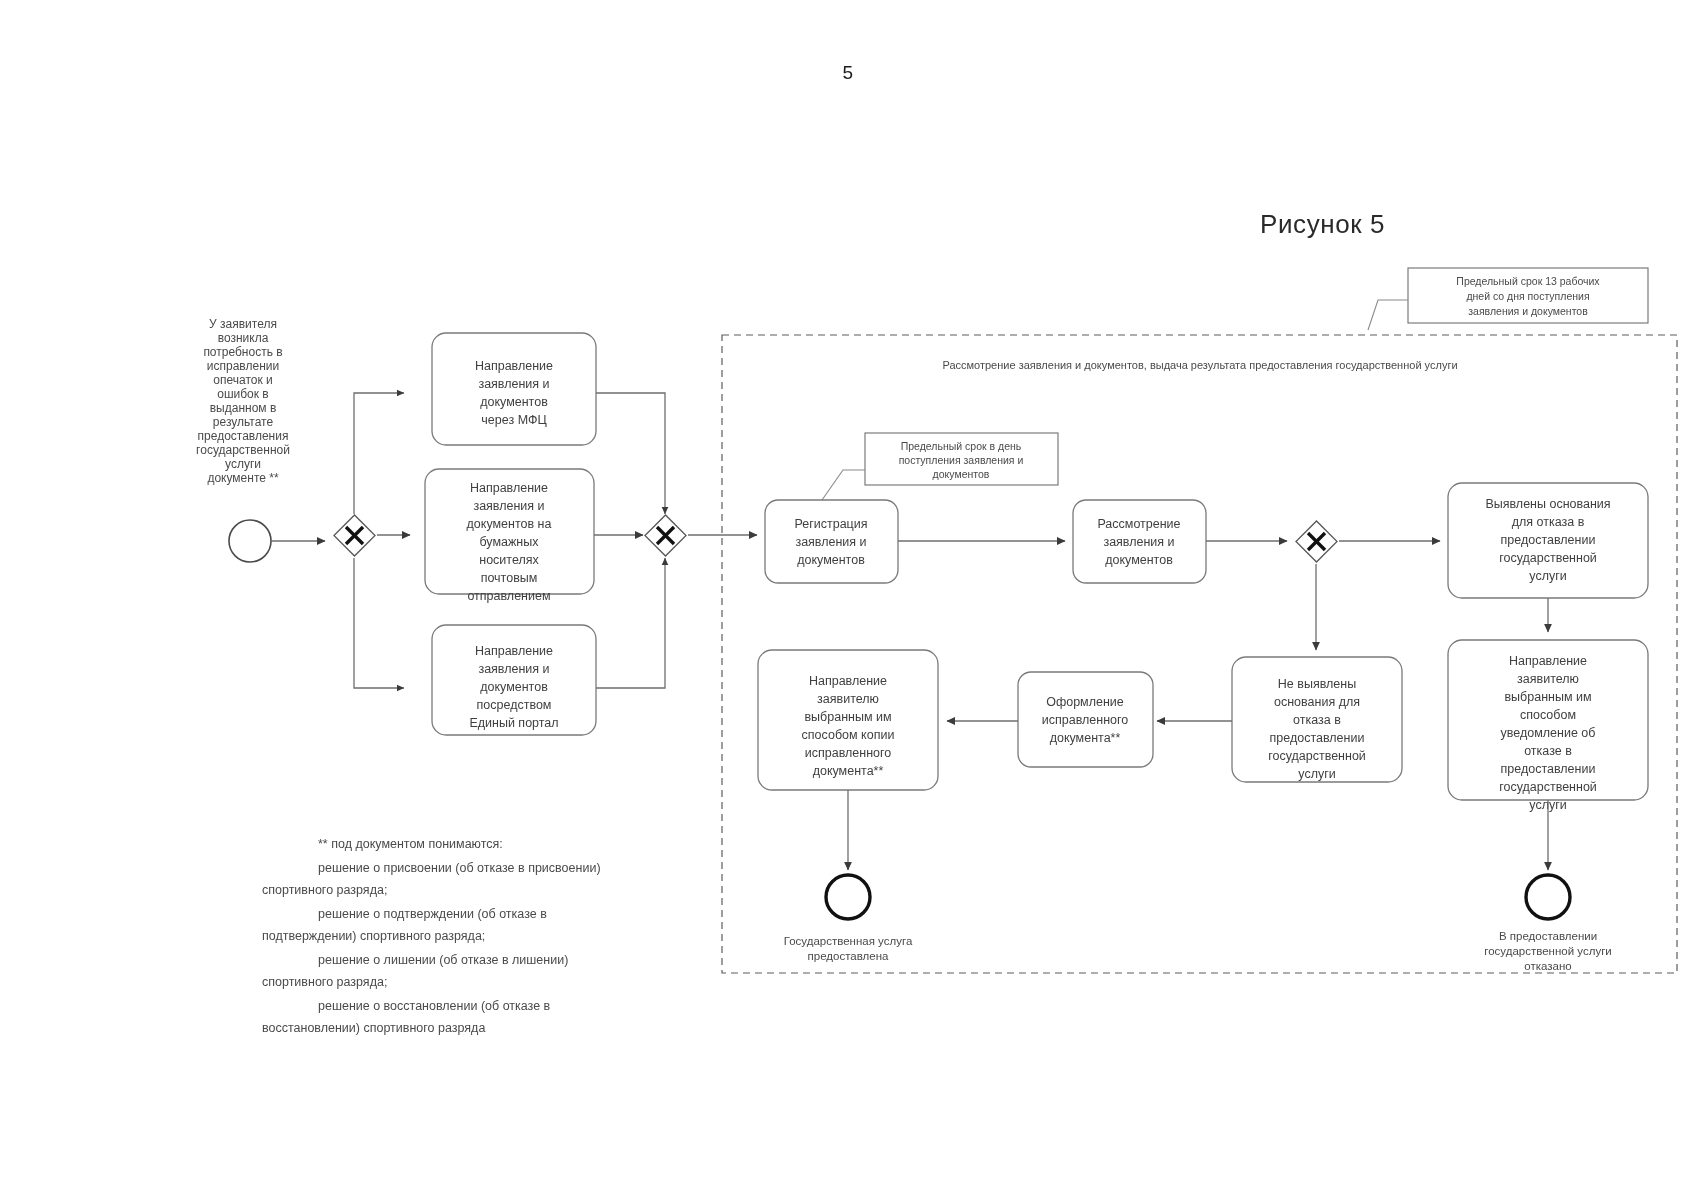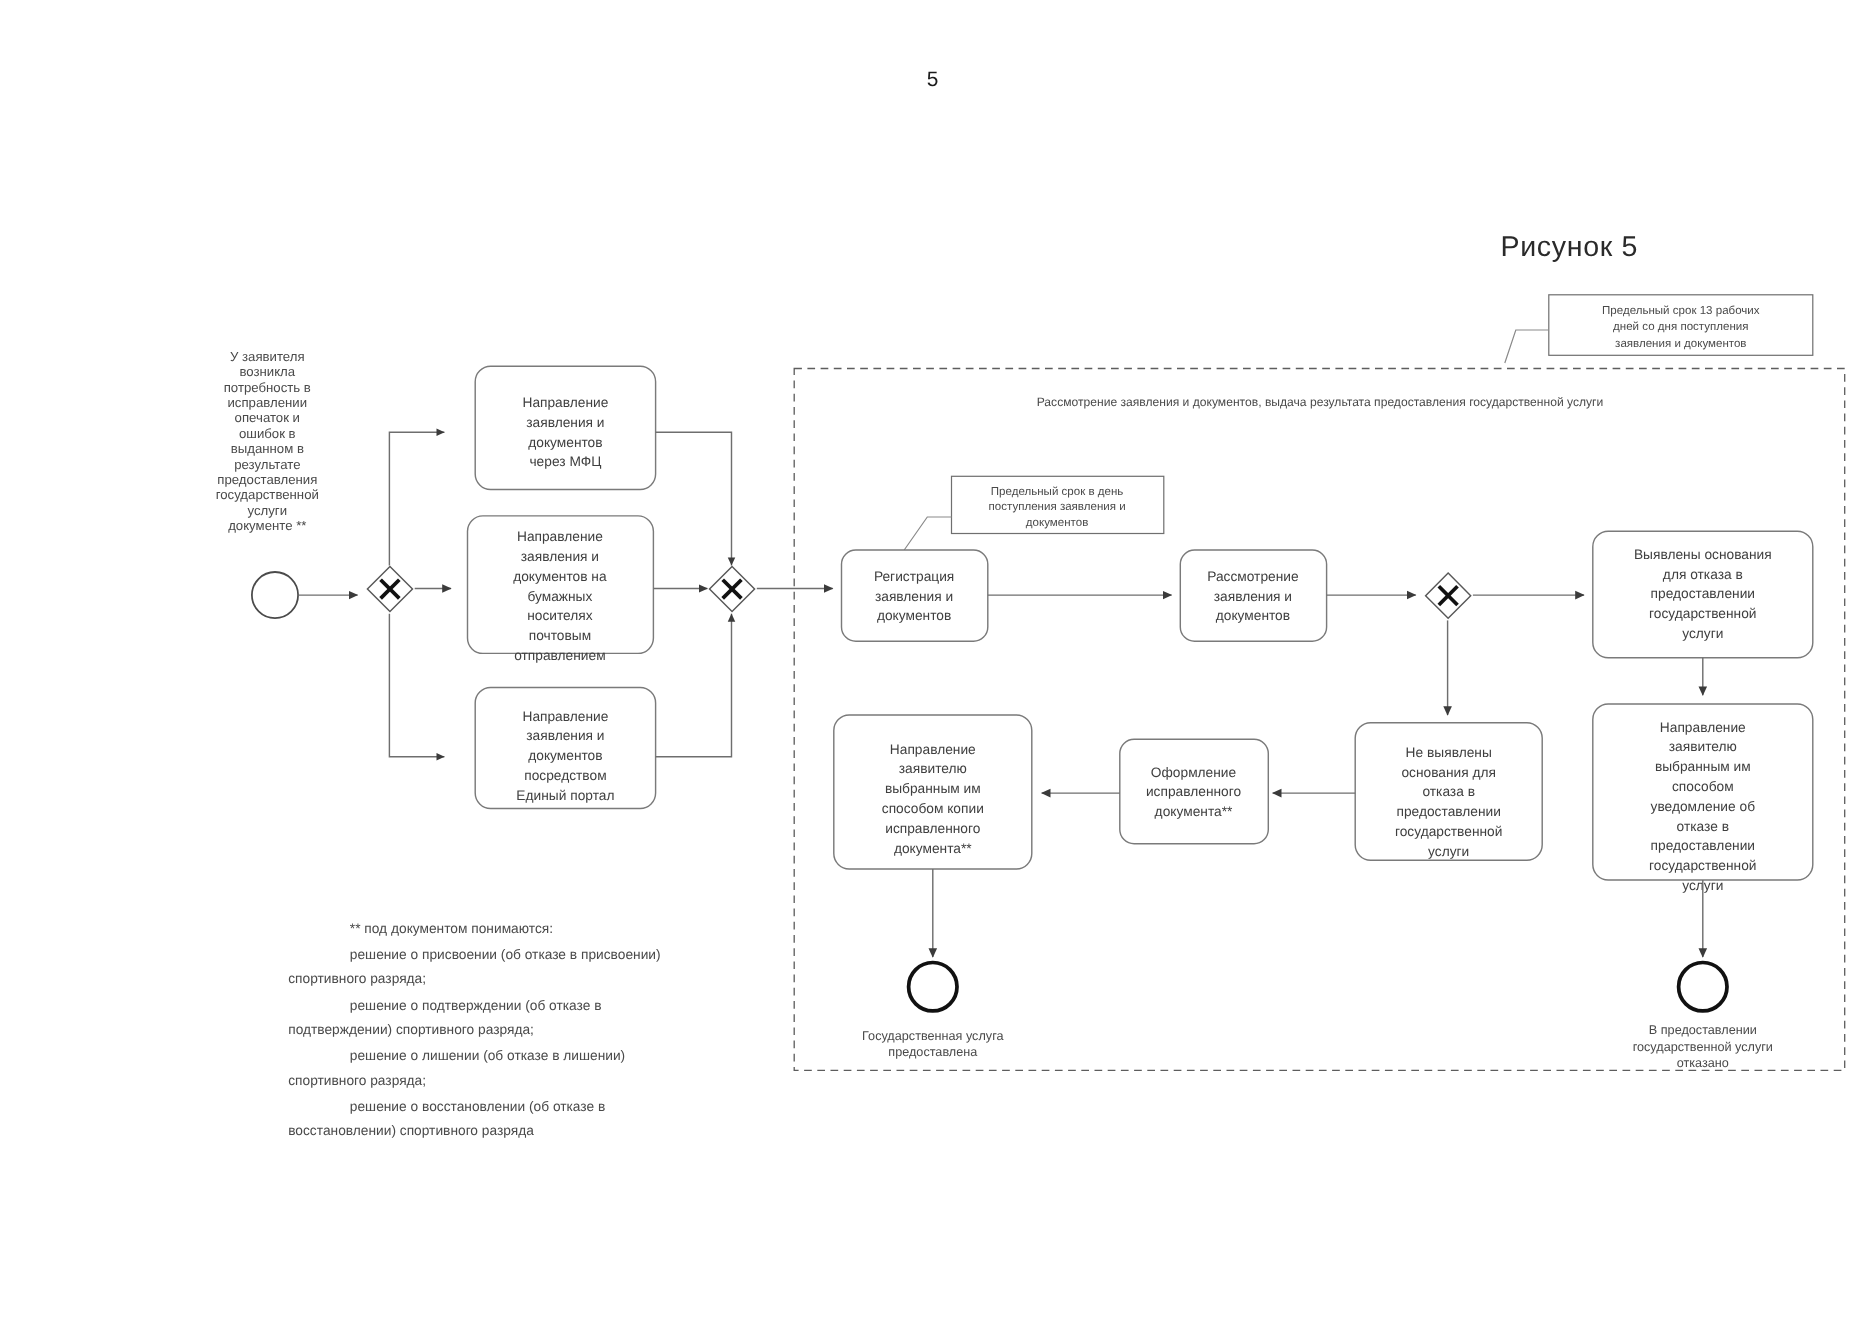--- a/index.html
+++ b/index.html
@@ -25,21 +25,21 @@
     top: 62px;
     left: 0;
     width: 1696px;
     text-align: center;
     font-size: 19px;
     color: #1b1b1b;
     letter-spacing: .5px;
   }
   #figure-title {
     position: absolute;
-    left: 1364px;
+    left: 1260px;
     top: 209px;
     font-size: 26px;
     color: #2a2a2a;
     letter-spacing: .6px;
     white-space: nowrap;
   }
   svg#diagram {
     position: absolute;
     left: 0;
     top: 0;

